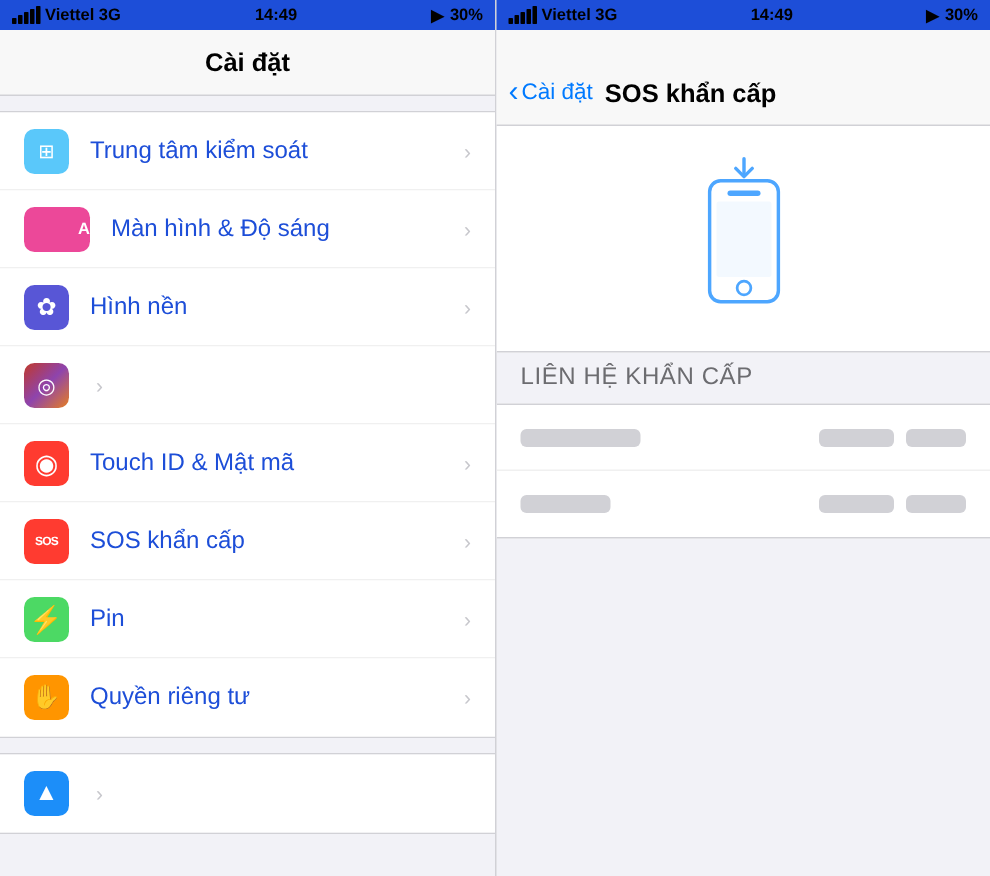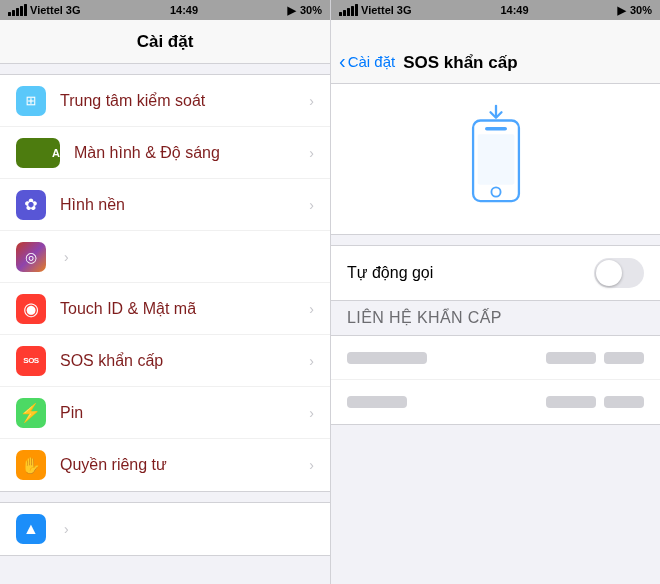--- a/index.html
+++ b/index.html
@@ -16,21 +16,21 @@
     .left-panel {
       width: 330px;
       height: 584px;
       background: #f2f2f7;
       display: flex;
       flex-direction: column;
     }
 
     .status-bar {
       height: 20px;
-      background: #a3a3a3;
+      background: #1d4ed8;
       display: flex;
       align-items: center;
       justify-content: space-between;
       padding: 2px 8px;
       font-size: 11px;
       font-weight: 600;
     }
 
     .status-bar-left { display: flex; align-items: center; gap: 3px; }
     .status-bar-right { display: flex; align-items: center; gap: 4px; }
@@ -84,32 +84,32 @@
       justify-content: center;
       margin-right: 14px;
       flex-shrink: 0;
       font-size: 16px;
       color: #fff;
     }
 
     .settings-label {
       flex: 1;
       font-size: 16px;
-      color: #7f1d1d;
+      color: #1d4ed8;
     }
 
     .chevron {
       color: #c7c7cc;
       font-size: 14px;
       margin-left: 4px;
     }
 
     
     .icon-control { background: #5ac8fa; }
-    .icon-display { background: #4d7c0f; padding-left: 44px; }
+    .icon-display { background: #ec4899; padding-left: 44px; }
     .icon-wallpaper { background: #5856d6; }
     .icon-touchid { background: #ff3b30; }
     .icon-sos { background: #ff3b30; }
     .icon-battery { background: #4cd964; }
     .icon-privacy { background: #ff9500; }
     .icon-appstore { background: #1c8ef9; }
 
     
     .right-panel {
       width: 330px;
@@ -406,28 +406,20 @@
         <circle cx="40" cy="96" r="5" stroke="#4da6ff" stroke-width="2" fill="none"></circle>
 
         <rect x="20" y="33" width="40" height="55" rx="2" fill="#e8f4ff" opacity="0.5"></rect>
 
         <line x1="40" y1="2" x2="40" y2="14" stroke="#4da6ff" stroke-width="2.5" stroke-linecap="round"></line>
         <polyline points="34,9 40,15 46,9" fill="none" stroke="#4da6ff" stroke-width="2.5" stroke-linecap="round" stroke-linejoin="round"></polyline>
       </svg>
     </div>
 
 
-    <div class="sos-toggle-section">
-      <div class="sos-toggle-row">
-        <span class="sos-toggle-label">Tự động gọi</span>
-        <div class="toggle-switch">
-          <div class="toggle-knob"></div>
-        </div>
-      </div>
-    </div>
 
 
     <div class="sos-contacts-header">LIÊN HỆ KHẨN CẤP</div>
 
     <div class="sos-contacts-section">
       <div class="contact-blur-row">
         <div class="blur-text" style="width:80px; margin-right: 8px;"></div>
         <div class="blur-text" style="width:50px; margin-left:auto;"></div>
         <div class="blur-text" style="width:40px; margin-left:8px;"></div>
       </div>

